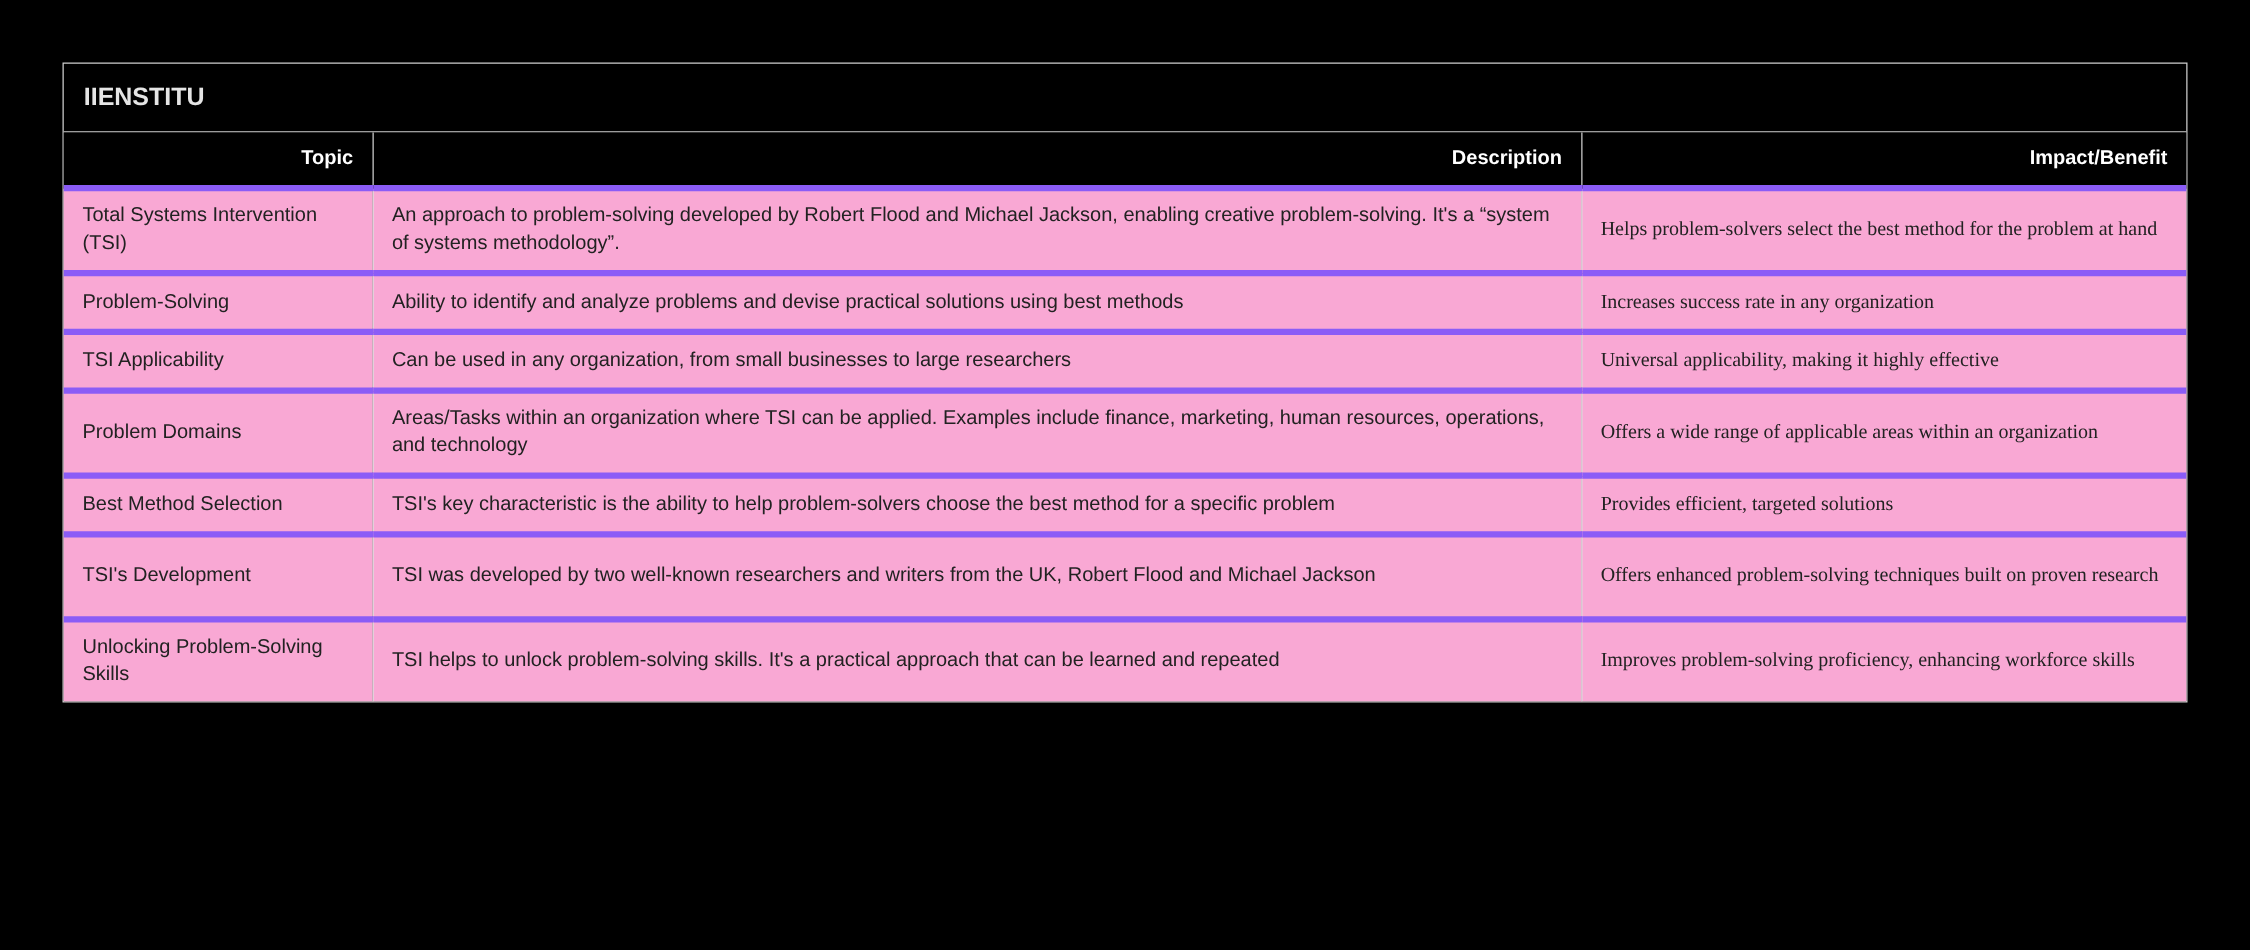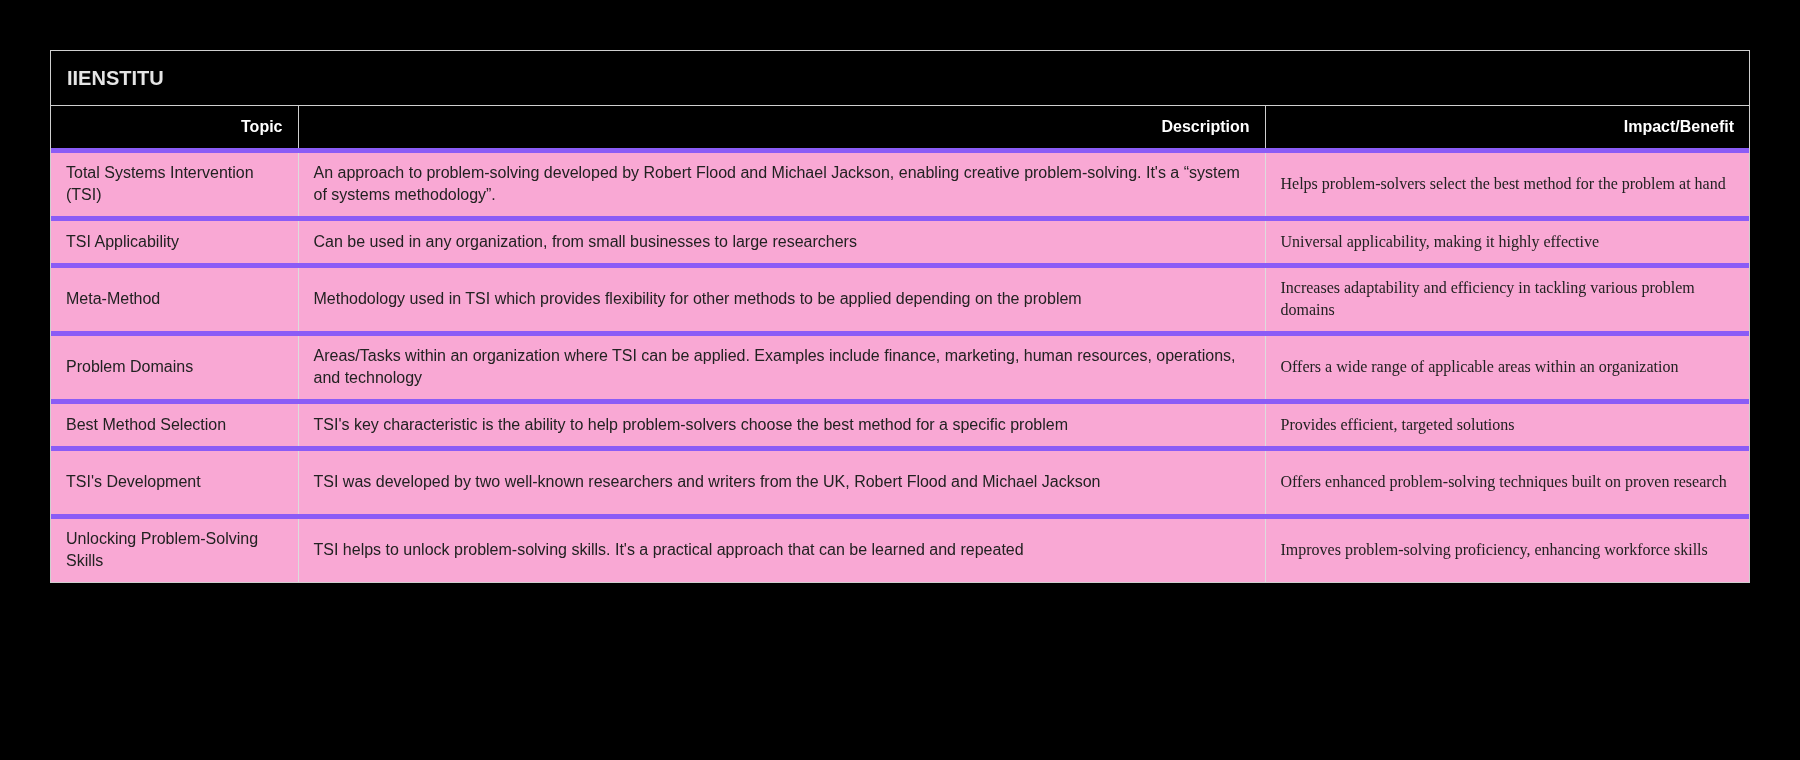--- a/index.html
+++ b/index.html
@@ -32,28 +32,28 @@
         <th>Impact/Benefit</th>
       </tr>
     </thead>
     <tbody>
       <tr class="double">
         <td>Total Systems Intervention (TSI)</td>
         <td>An approach to problem-solving developed by Robert Flood and Michael Jackson, enabling creative problem-solving. It's a “system of systems methodology”.</td>
         <td>Helps problem-solvers select the best method for the problem at hand</td>
       </tr>
       <tr class="single">
+        <td>Problem-Solving</td>
+        <td>Ability to identify and analyze problems and devise practical solutions using best methods</td>
+        <td>Increases success rate in any organization</td>
+      </tr>
+      <tr class="single">
         <td>TSI Applicability</td>
         <td>Can be used in any organization, from small businesses to large researchers</td>
         <td>Universal applicability, making it highly effective</td>
-      </tr>
-      <tr class="double">
-        <td>Meta-Method</td>
-        <td>Methodology used in TSI which provides flexibility for other methods to be applied depending on the problem</td>
-        <td>Increases adaptability and efficiency in tackling various problem domains</td>
       </tr>
       <tr class="double">
         <td>Problem Domains</td>
         <td>Areas/Tasks within an organization where TSI can be applied. Examples include finance, marketing, human resources, operations, and technology</td>
         <td>Offers a wide range of applicable areas within an organization</td>
       </tr>
       <tr class="single">
         <td>Best Method Selection</td>
         <td>TSI's key characteristic is the ability to help problem-solvers choose the best method for a specific problem</td>
         <td>Provides efficient, targeted solutions</td>

